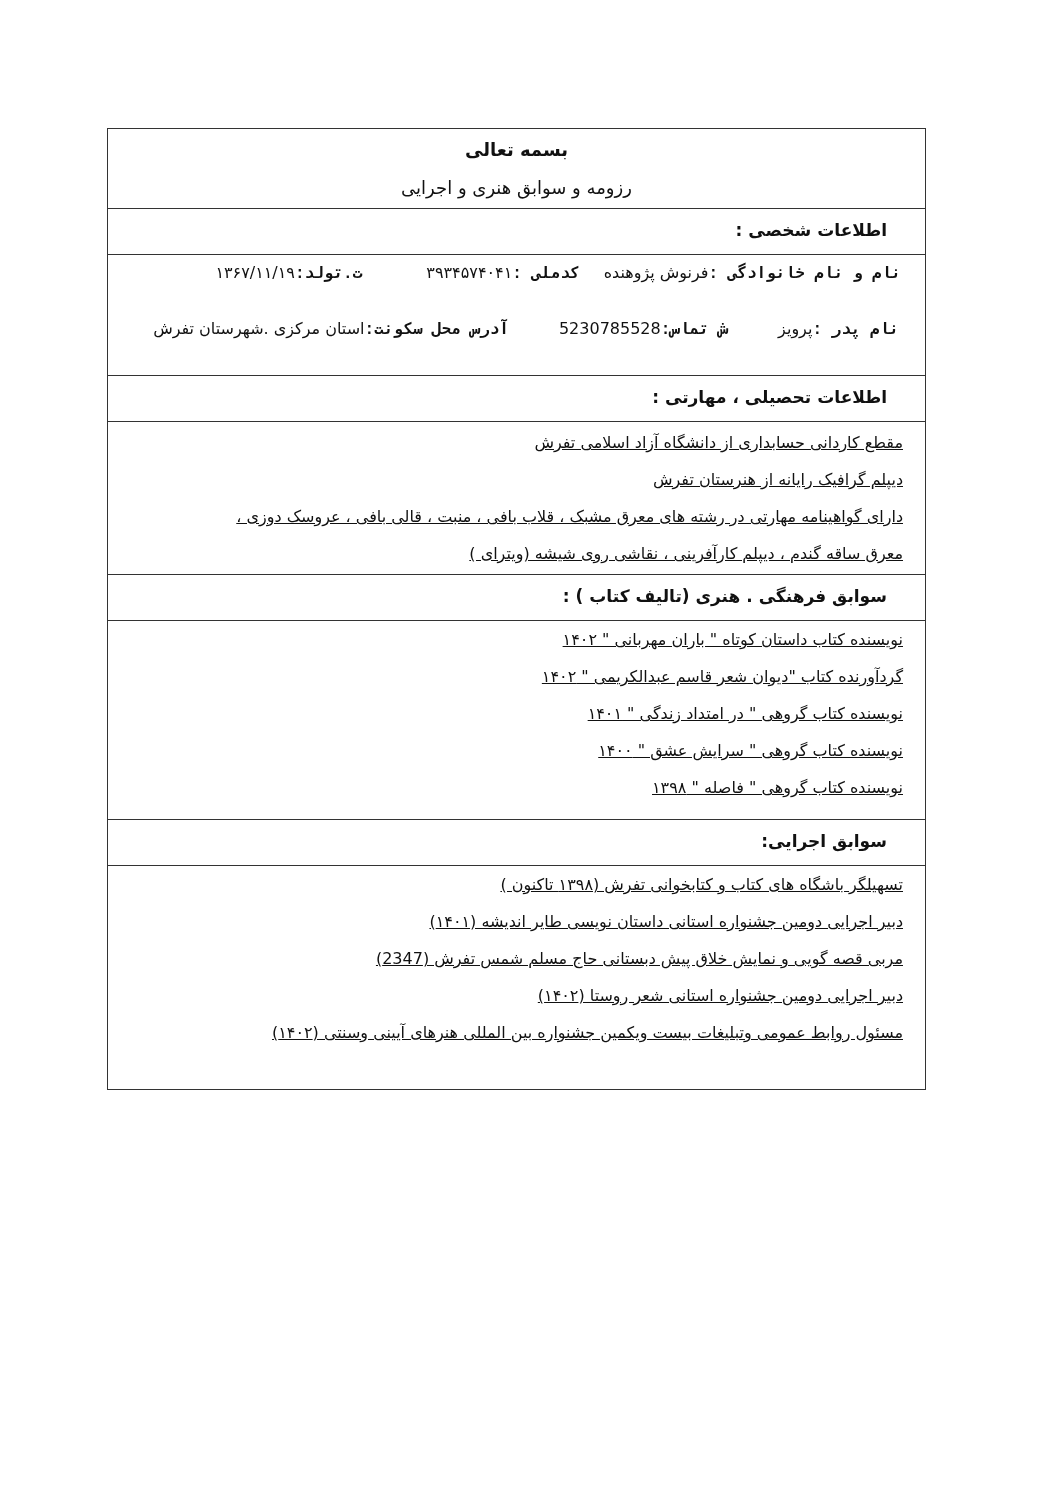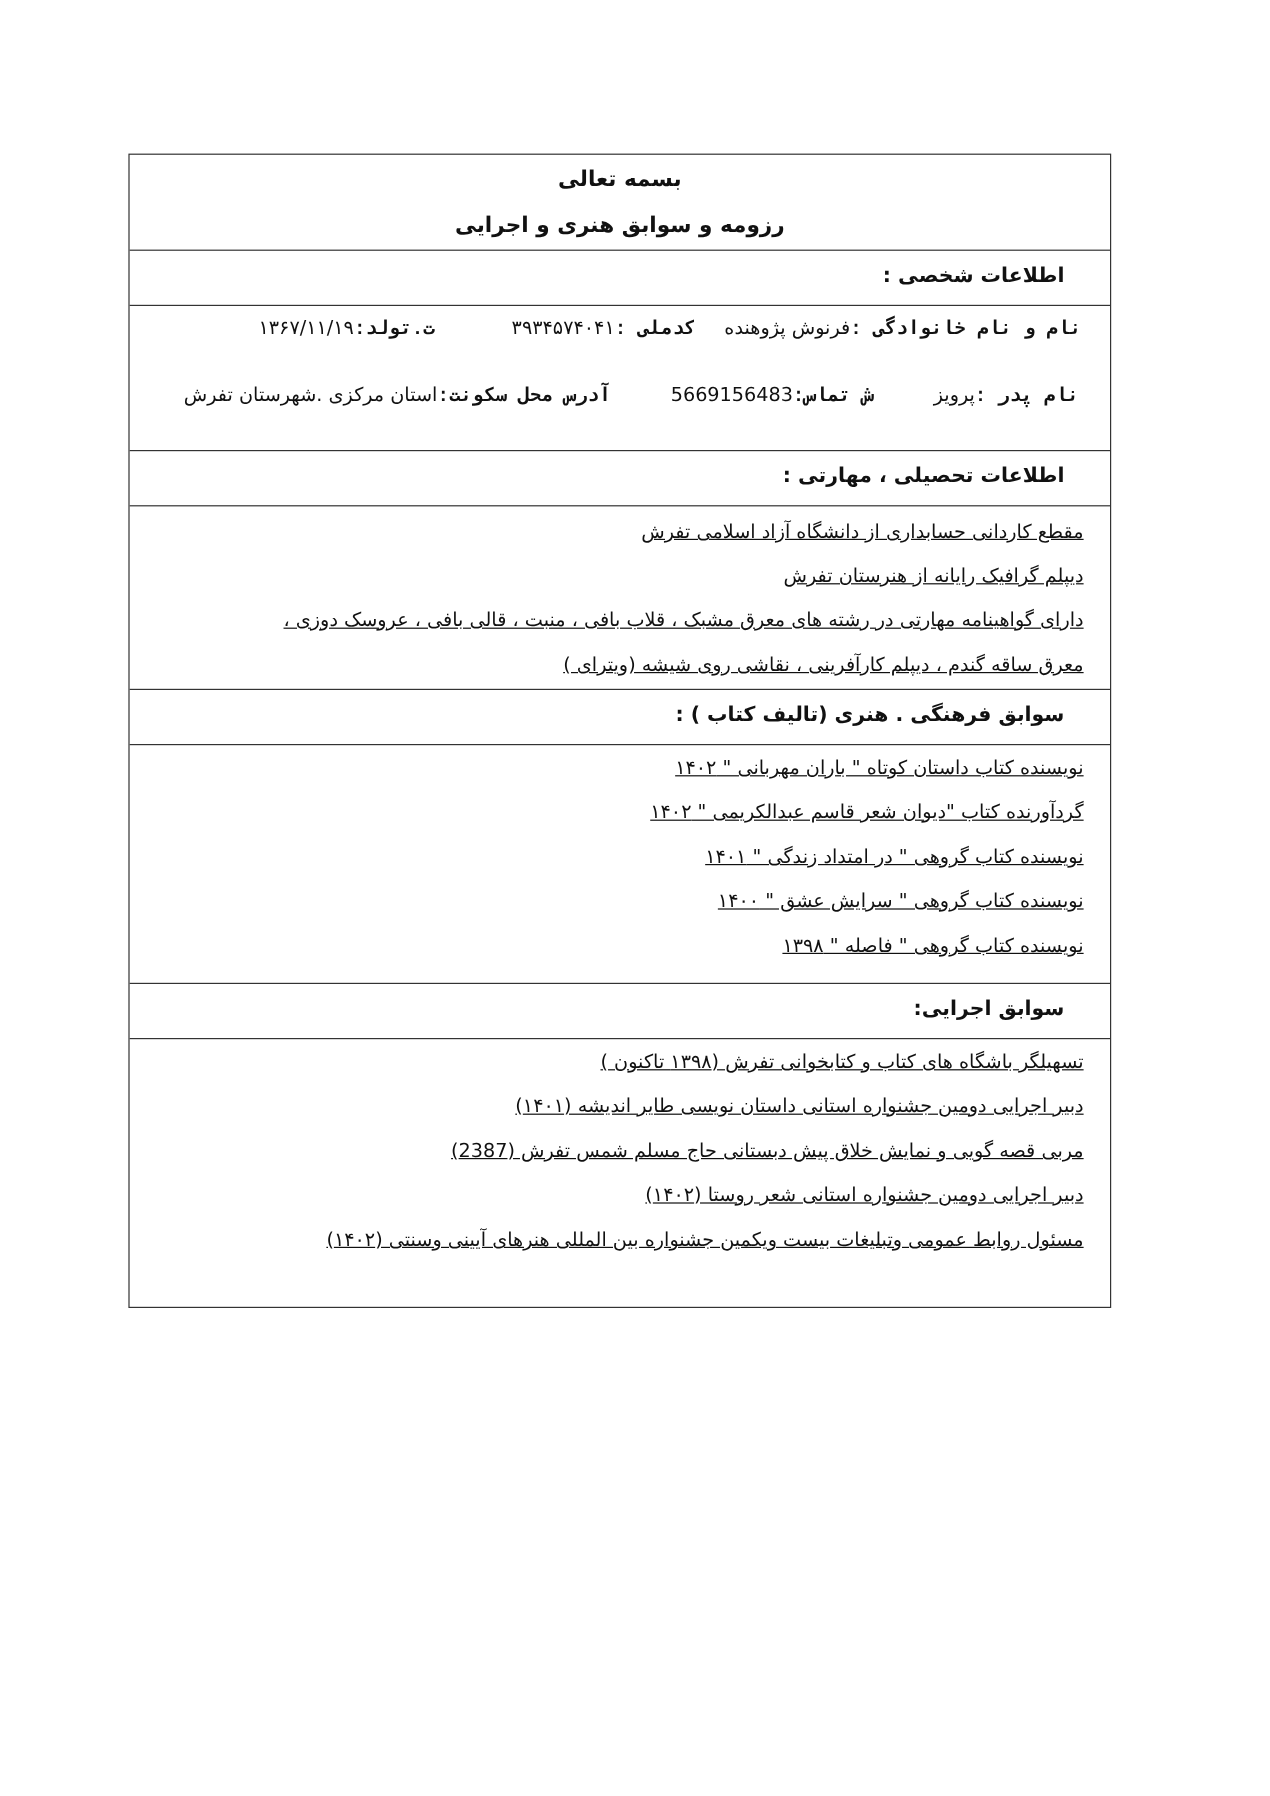--- a/index.html
+++ b/index.html
@@ -44,21 +44,21 @@
       position: absolute;
       left: 0; right: 0;
       top: 10px;
       font-weight: bold;
       font-size: 18px;
     }
     .title-line2 {
       position: absolute;
       left: 0; right: 0;
       top: 48px;
-      font-weight: bold;
+      font-weight: normal;
       font-size: 18px;
     }
 
     .section-head {
       height: 46px;
       padding-right: 38px;
       font-weight: bold;
       font-size: 17px;
       line-height: 42px;
       text-align: right;
@@ -120,21 +120,21 @@
         <span class="val gap1"> فرنوش پژوهنده</span>
         <span class="lbl">کدملی :</span>
         <span class="val gap2"> ۳۹۳۴۵۷۴۰۴۱</span>
         <span class="lbl">ت.تولد:</span>
         <span class="val"> ۱۳۶۷/۱۱/۱۹</span>
       </div>
       <div class="pline pline2">
         <span class="lbl">نام پدر :</span>
         <span class="val gap3"> پرویز</span>
         <span class="lbl">ش تماس:</span>
-        <span class="val gap3"> 5669156483</span>
+        <span class="val gap3"> 5230785528</span>
         <span class="lbl">آدرس محل سکونت:</span>
         <span class="val">استان مرکزی .شهرستان تفرش</span>
       </div>
     </div>
 
     <div class="row section-head">اطلاعات تحصیلی ، مهارتی :</div>
 
     <div class="row content-row edu-row">
       <div class="line">مقطع کاردانی حسابداری  از دانشگاه آزاد اسلامی تفرش</div>
       <div class="line">دیپلم گرافیک رایانه از هنرستان تفرش</div>
@@ -150,19 +150,19 @@
       <div class="line">نویسنده کتاب گروهی " در امتداد زندگی " ۱۴۰۱</div>
       <div class="line">نویسنده کتاب گروهی " سرایش عشق " ۱۴۰۰</div>
       <div class="line">نویسنده کتاب گروهی " فاصله " ۱۳۹۸</div>
     </div>
 
     <div class="row section-head">سوابق اجرایی:</div>
 
     <div class="row content-row exec-row">
       <div class="line">تسهیلگر باشگاه های کتاب و کتابخوانی تفرش (۱۳۹۸ تاکنون )</div>
       <div class="line">دبیر اجرایی دومین جشنواره استانی داستان نویسی طایر اندیشه (۱۴۰۱)</div>
-      <div class="line">مربی قصه گویی و نمایش خلاق پیش دبستانی حاج مسلم شمس تفرش (2387)</div>
+      <div class="line">مربی قصه گویی و نمایش خلاق پیش دبستانی حاج مسلم شمس تفرش (2347)</div>
       <div class="line">دبیر اجرایی دومین جشنواره استانی شعر روستا (۱۴۰۲)</div>
       <div class="line">مسئول روابط عمومی وتبلیغات بیست ویکمین جشنواره بین المللی هنرهای آیینی وسنتی (۱۴۰۲)</div>
     </div>
 
   </div>
 </div>
 
 </body></html>

